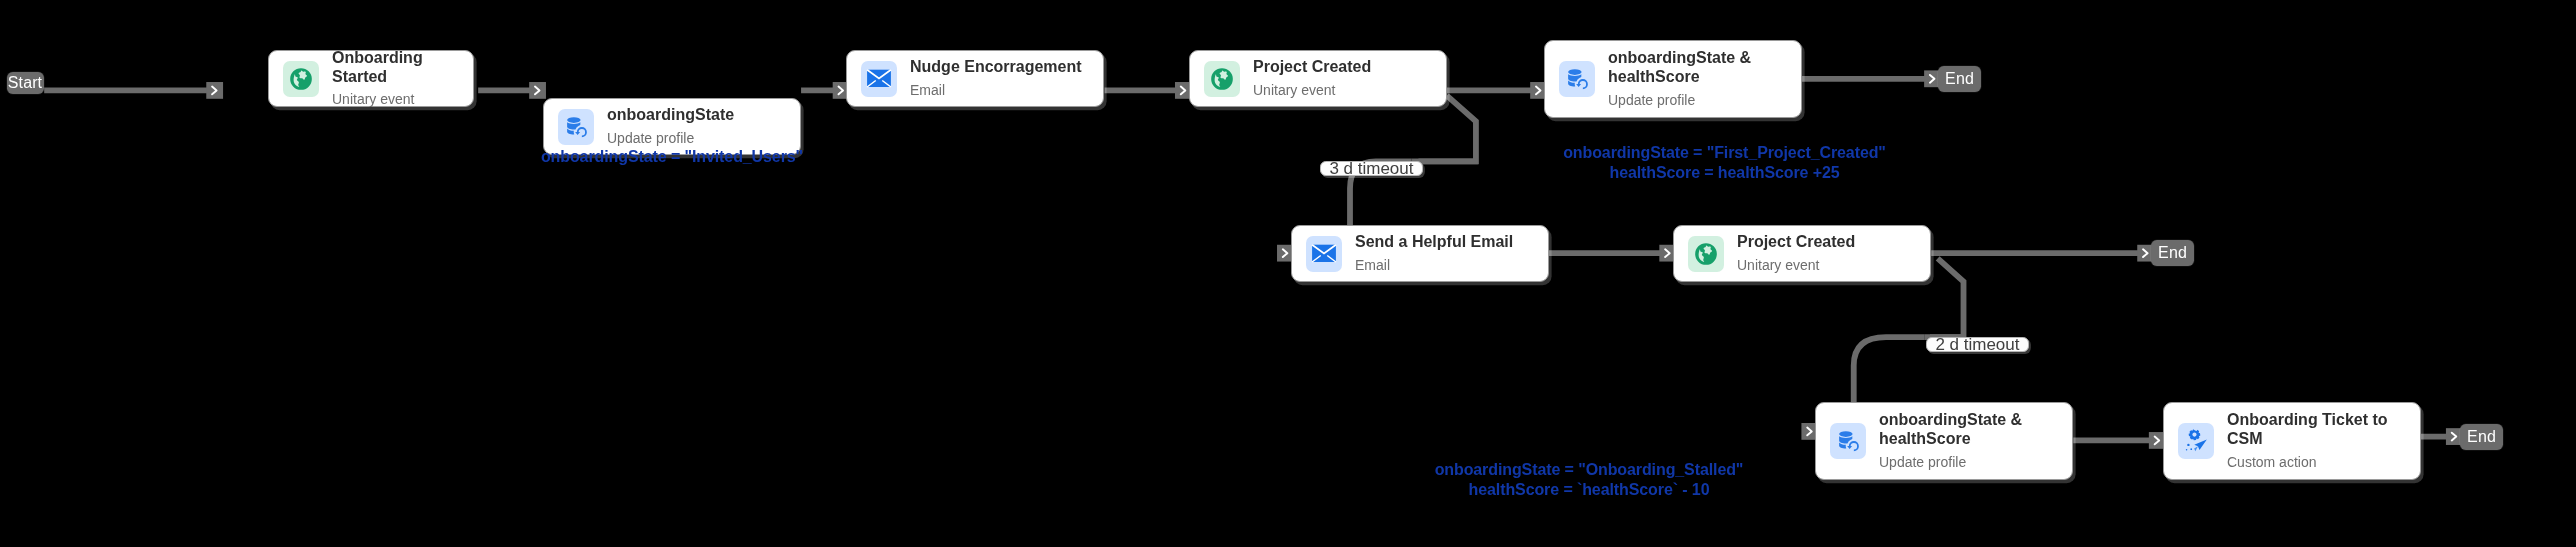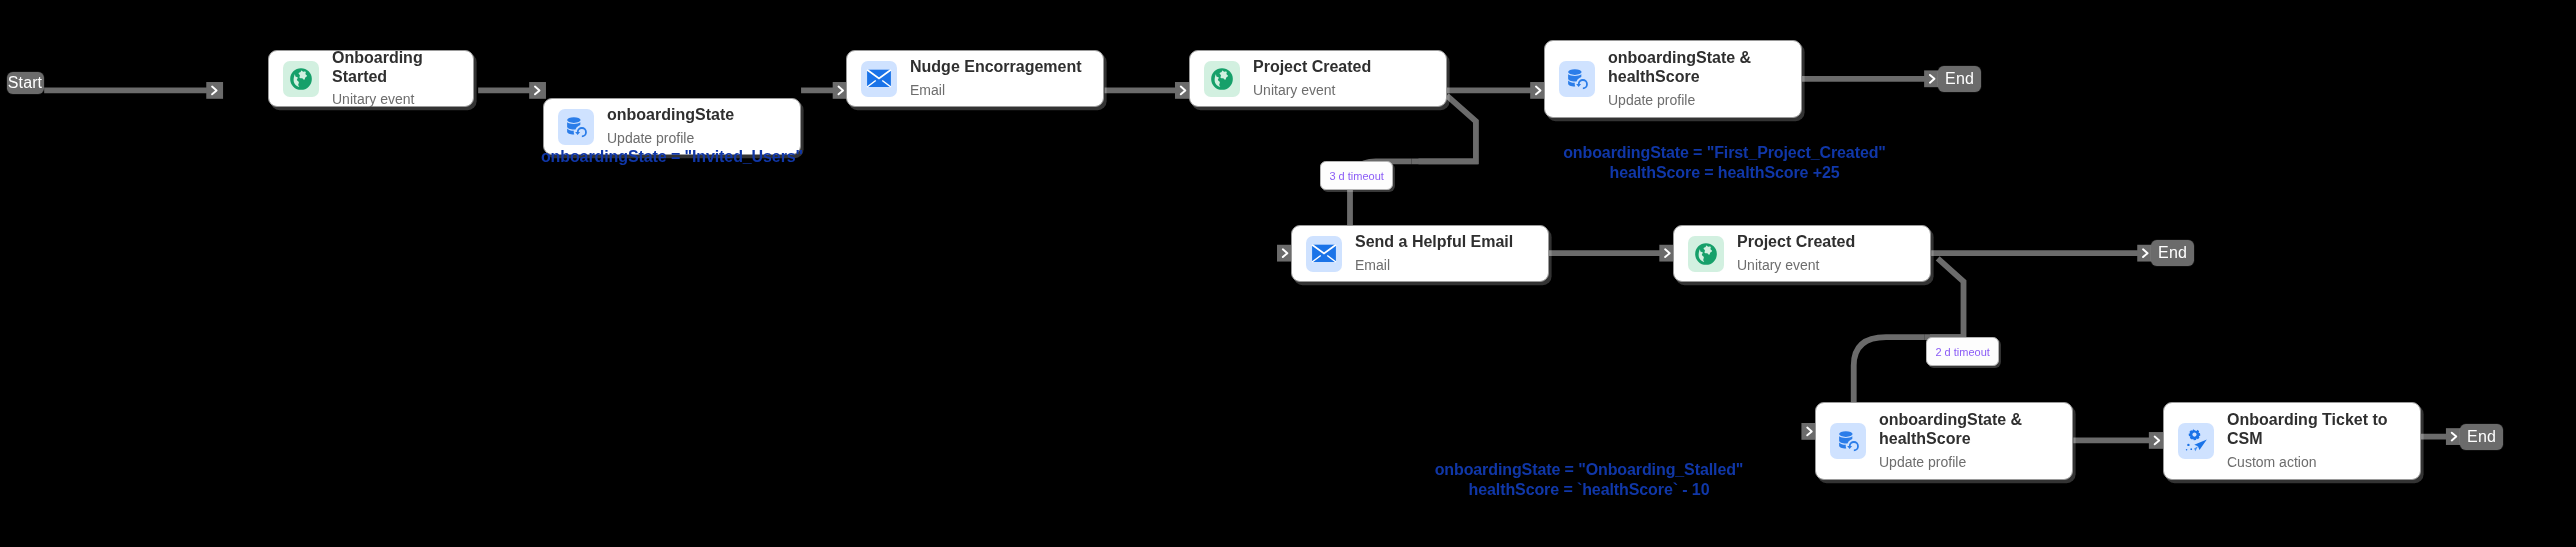--- a/index.html
+++ b/index.html
@@ -88,23 +88,23 @@
     line-height: 1.2;
     margin-top: 4.5px;
   }
 
   
   .chip {
     position: absolute;
     background: #fdfdfd;
     border: 1.3px solid #b5b5b5;
     border-radius: 5.8px;
-    color: #8b5cf6;
-    font-size: 11px;
-    height: 29px;
+    color: #404040;
+    font-size: 17px;
+    height: 15px;
     display: flex;
     align-items: center;
     justify-content: center;
     padding: 0 8.4px;
     box-sizing: border-box;
     box-shadow: 1.9px 1.9px 0 0 rgba(255,255,255,0.22);
   }
 
   
   .annotation {

